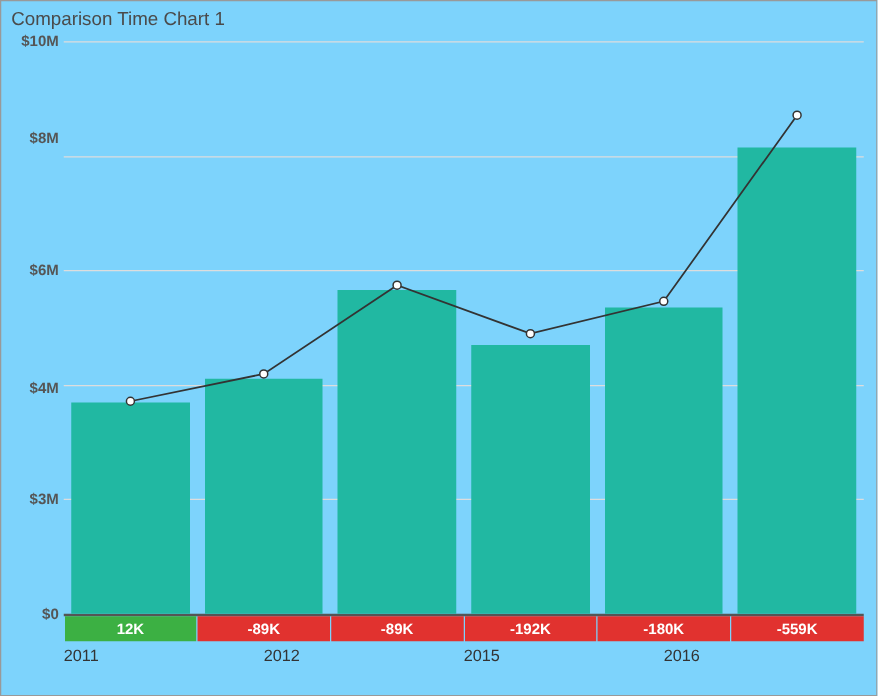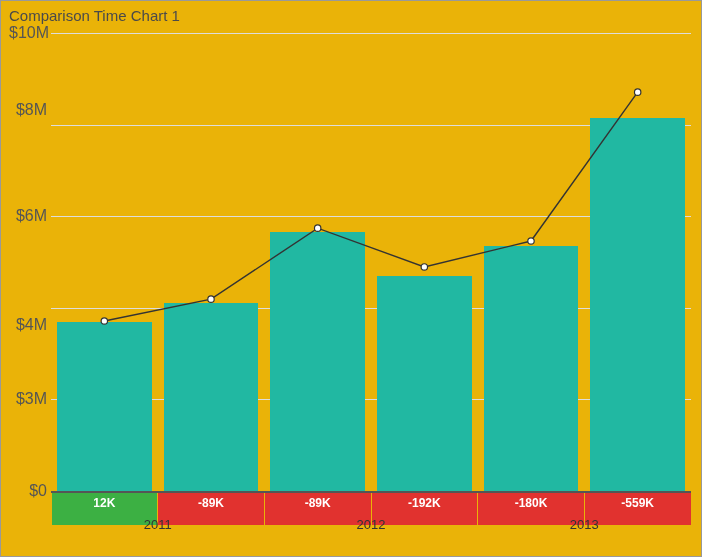--- a/index.html
+++ b/index.html
@@ -1,21 +1,21 @@
 <!DOCTYPE html>
 <html><head>
 <meta charset="utf-8">
 <style>
   html,body{margin:0;padding:0;font-family:Arial,Helvetica,sans-serif;background:#fff;}
   .frame{
     box-sizing:border-box;
     width:702px;height:557px;
     border:1px solid #999;
     position:relative;
-    background:#eab308;
+    background:#7dd3fc;
   }
   .title{
     position:absolute;
     left:8px;top:6px;
     font-size:15px;
     color:#4a4a4a;
   }
   .plot{
     position:absolute;
     left:50px;
@@ -27,23 +27,24 @@
     position:absolute;
     left:0;width:100%;
     border-top:1px solid #ddd;
   }
   .grid-line.baseline{border-top:2px solid #555;}
   .y-tick{
     position:absolute;
     left:-42px;
     width:38px;
     text-align:right;
-    font-size:16px;
+    font-size:12px;
     color:#555;
     transform:translateY(-50%);
+    font-weight:bold;
   }
   .bars{
     position:absolute;
     left:0;bottom:0;
     width:100%;height:100%;
   }
   .bar-slot{
     position:absolute;
     bottom:0;
     width:106.6px;
@@ -57,21 +58,21 @@
   .line-svg{
     position:absolute;
     left:0;top:0;width:100%;height:100%;
     overflow:visible;
   }
   .badge-row{
     position:absolute;
     left:50px;
     top:492px;
     width:640px;
-    height:32px;
+    height:20px;
     display:flex;
   }
   .badge{
     flex:1;
     margin:0 0.5px;
     color:#fff;
     font-size:12px;
     font-weight:bold;
     text-align:center;
     line-height:20px;
@@ -81,40 +82,39 @@
   .xaxis{
     position:absolute;
     left:50px;
     top:516px;
     width:640px;
     height:18px;
     display:flex;
   }
   .x-tick{
     flex:1;
-    text-align:center;
     font-size:13px;
     color:#333;
   }
 </style>
 </head>
 <body>
 
 <div class="frame">
 
   <div class="title">Comparison Time Chart 1</div>
 
   <div class="plot">
 
     <div class="grid-line baseline" style="top:458px"></div>
     <div class="y-tick" style="top:458px">$0</div>
     <div class="grid-line" style="top:366.4px"></div>
     <div class="y-tick" style="top:366.4px">$3M</div>
     <div class="grid-line" style="top:274.8px"></div>
-    <div class="y-tick" style="top:292px">$4M</div>
+    <div class="y-tick" style="top:277px">$4M</div>
     <div class="grid-line" style="top:183.2px"></div>
     <div class="y-tick" style="top:183.2px">$6M</div>
     <div class="grid-line" style="top:91.6px"></div>
     <div class="y-tick" style="top:77px">$8M</div>
     <div class="grid-line" style="top:0px"></div>
     <div class="y-tick" style="top:0px">$10M</div>
 
     <div class="bars">
       <div class="bar-slot" style="left:0px">
         <div class="bar" style="height: 169.46px;"></div>
@@ -154,16 +154,17 @@
     <div class="badge neg"><span>-89K</span></div>
     <div class="badge neg"><span>-89K</span></div>
     <div class="badge neg"><span>-192K</span></div>
     <div class="badge neg"><span>-180K</span></div>
     <div class="badge neg"><span>-559K</span></div>
   </div>
 
   <div class="xaxis">
     <div class="x-tick">2011</div>
     <div class="x-tick">2012</div>
-    <div class="x-tick">2013</div>
+    <div class="x-tick">2015</div>
+    <div class="x-tick">2016</div>
   </div>
 
 </div>
 
 </body></html>

